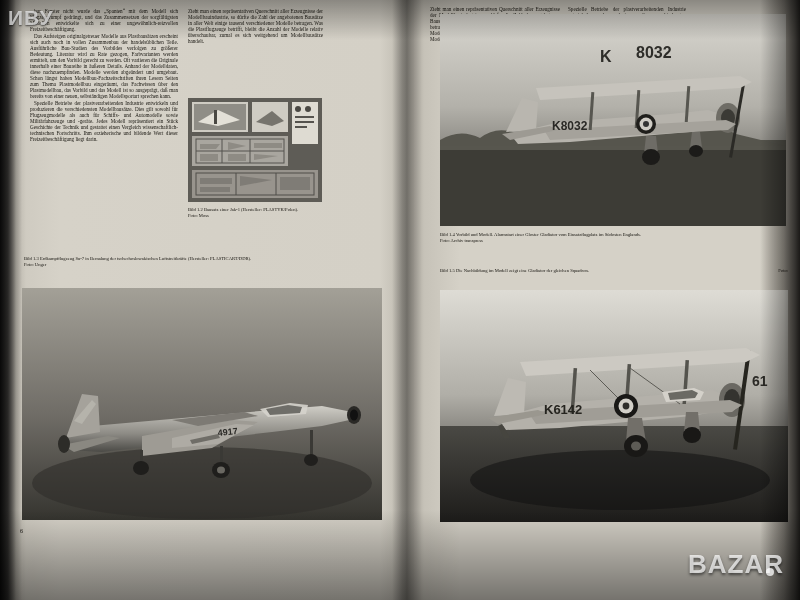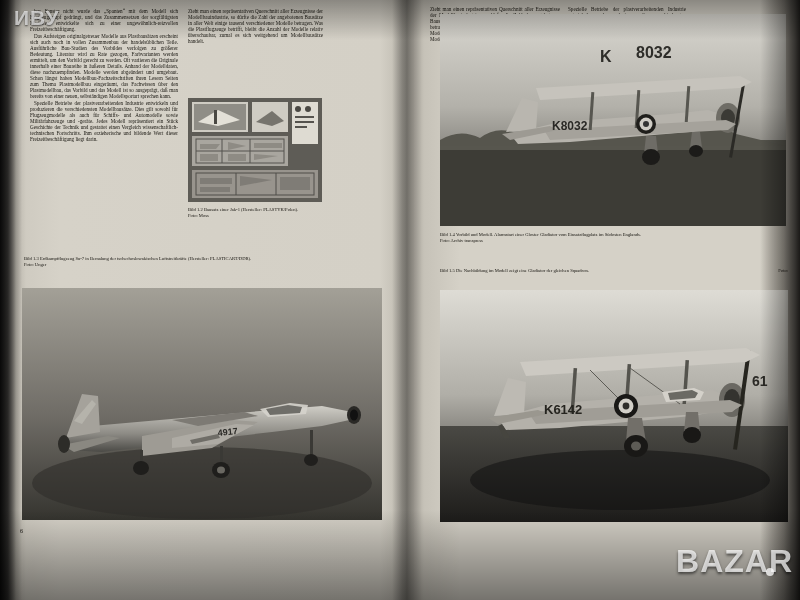--- a/index.html
+++ b/index.html
@@ -120,26 +120,26 @@
   
   .wm {
     position: absolute;
     font-family: "Liberation Sans", sans-serif;
     font-weight: bold;
     color: rgba(255,255,255,0.55);
     letter-spacing: 1px;
     pointer-events: none;
   }
   #wm-topleft {
-    left: 14px; top: 6px; font-size: 21px;
+    left: 8px; top: 6px; font-size: 21px;
     color: rgba(235,235,235,0.75);
     text-shadow: 0 1px 2px rgba(0,0,0,0.6);
   }
   #wm-bottomright {
-    right: 7px; bottom: 20px; font-size: 32px;
+    right: 16px; bottom: 20px; font-size: 26px;
     color: rgba(255,255,255,0.72);
     text-shadow: 0 2px 3px rgba(0,0,0,0.55);
   }
   #wm-dot {
     position: absolute; right: 26px; bottom: 24px;
     width: 8px; height: 8px; border-radius: 50%;
     background: rgba(255,255,255,0.75);
   }
 
   

